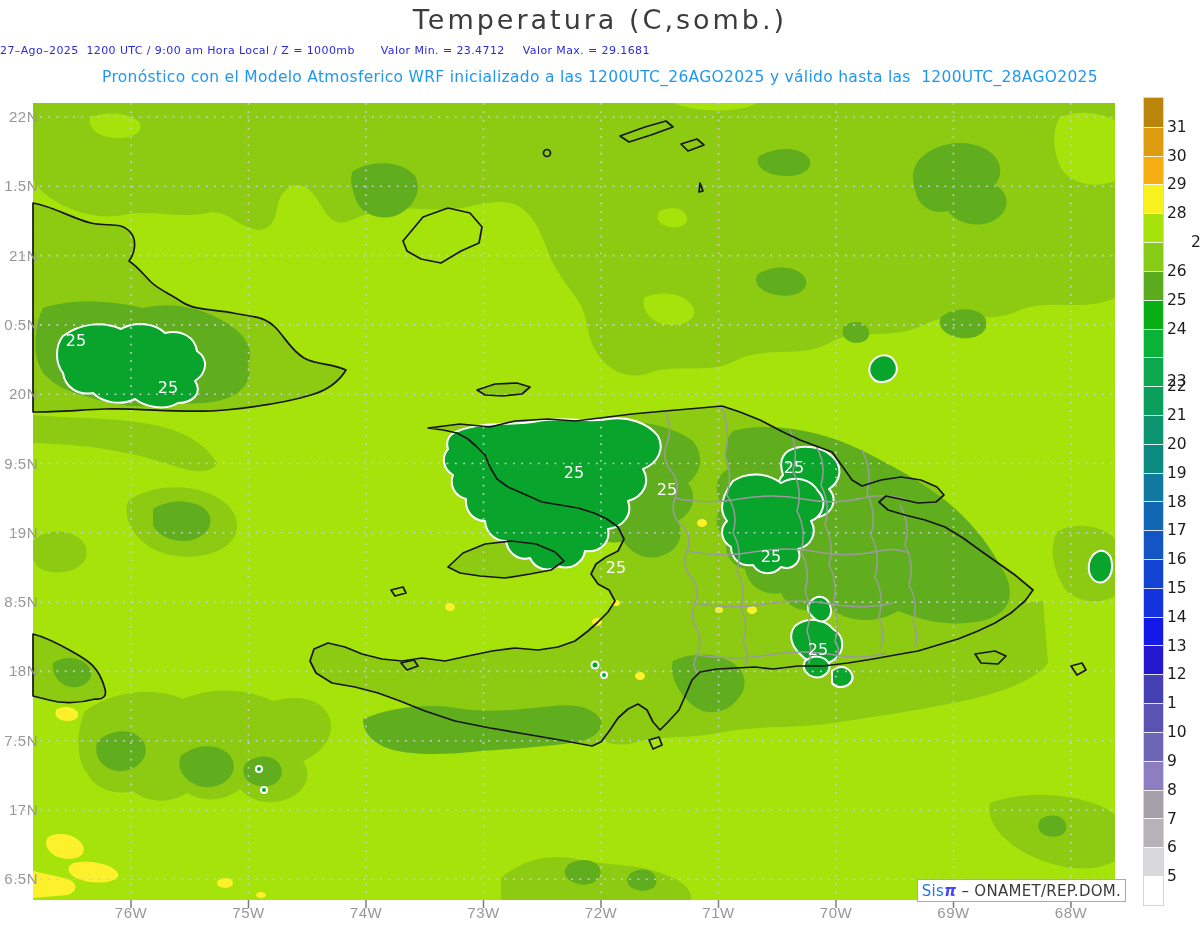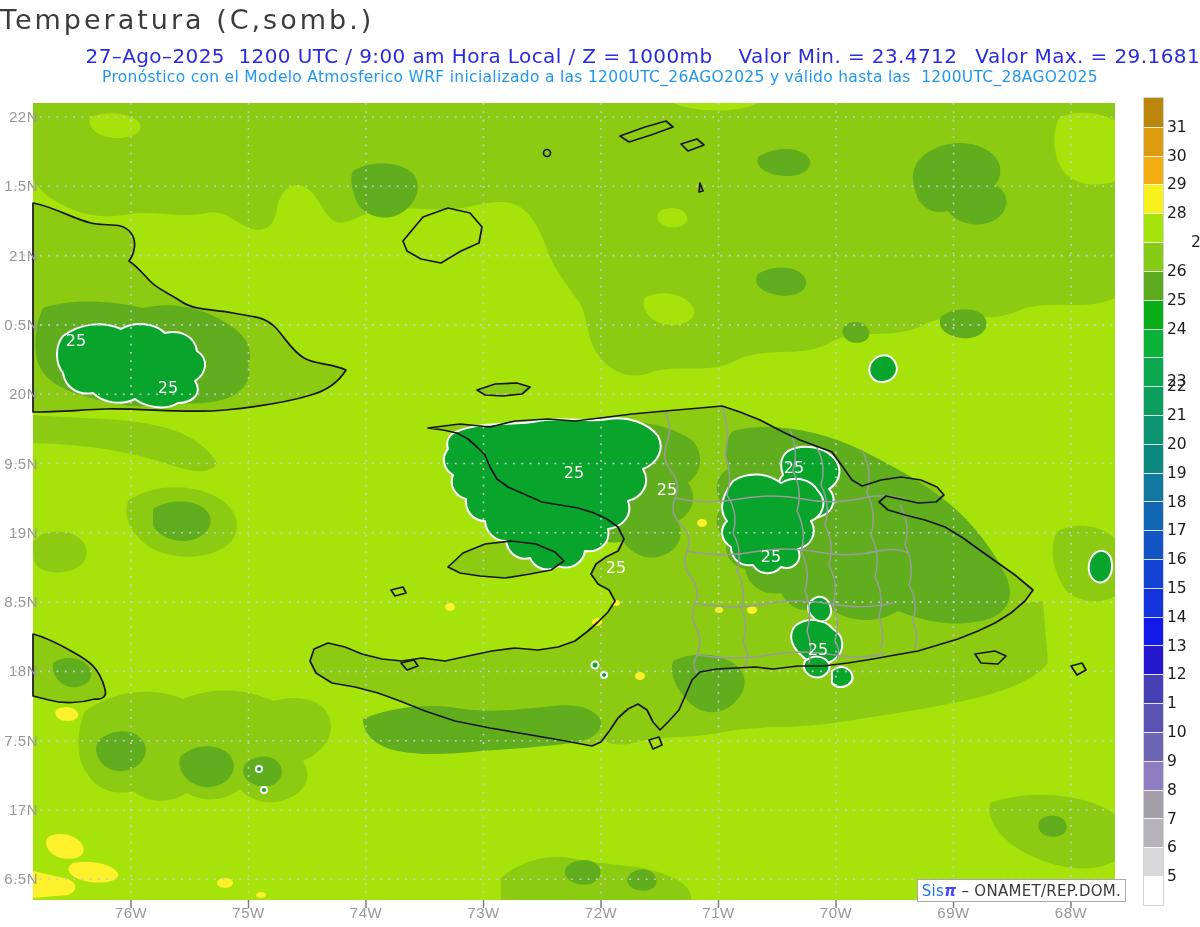--- a/index.html
+++ b/index.html
@@ -1,26 +1,26 @@
 <!DOCTYPE html>
 <html><head>
 <meta charset="utf-8">
 <style>
   html,body{margin:0;padding:0;}
   body{
     width:1200px;height:927px;position:relative;overflow:hidden;
     background:#ffffff;font-family:"DejaVu Sans","Liberation Sans",sans-serif;
   }
   .page-title{
-    position:absolute;top:4px;left:0;width:1200px;
+    position:absolute;top:4px;left:0;width:1200px;text-align:center;
     font-size:27px;letter-spacing:3px;color:var(--title-color,#3c3c3c);font-weight:400;
   }
   .sub1{
-    position:absolute;top:44px;left:0;width:1200px;text-align:right;
-    font-size:20px;color:var(--line1-blue,#2a2ae0);letter-spacing:.4px;white-space:pre;
+    position:absolute;top:44px;left:0;width:1200px;text-align:left;
+    font-size:11px;color:var(--line1-blue,#2a2ae0);letter-spacing:.4px;white-space:pre;
   }
   .sub1 .gap{display:inline-block;width:26px;}
   .sub1 .gap2{display:inline-block;width:18px;}
   .sub2{
     position:absolute;top:68px;left:0;width:1200px;text-align:center;
     font-size:15.5px;color:var(--line2-azure,#1f97f0);letter-spacing:.3px;white-space:pre;
   }
   .map-wrap{position:absolute;left:33px;top:103px;width:1082px;height:797px;}
   .map-wrap svg{overflow:visible;display:block;}
   .f27{fill:var(--t27,#a6e30a);}

